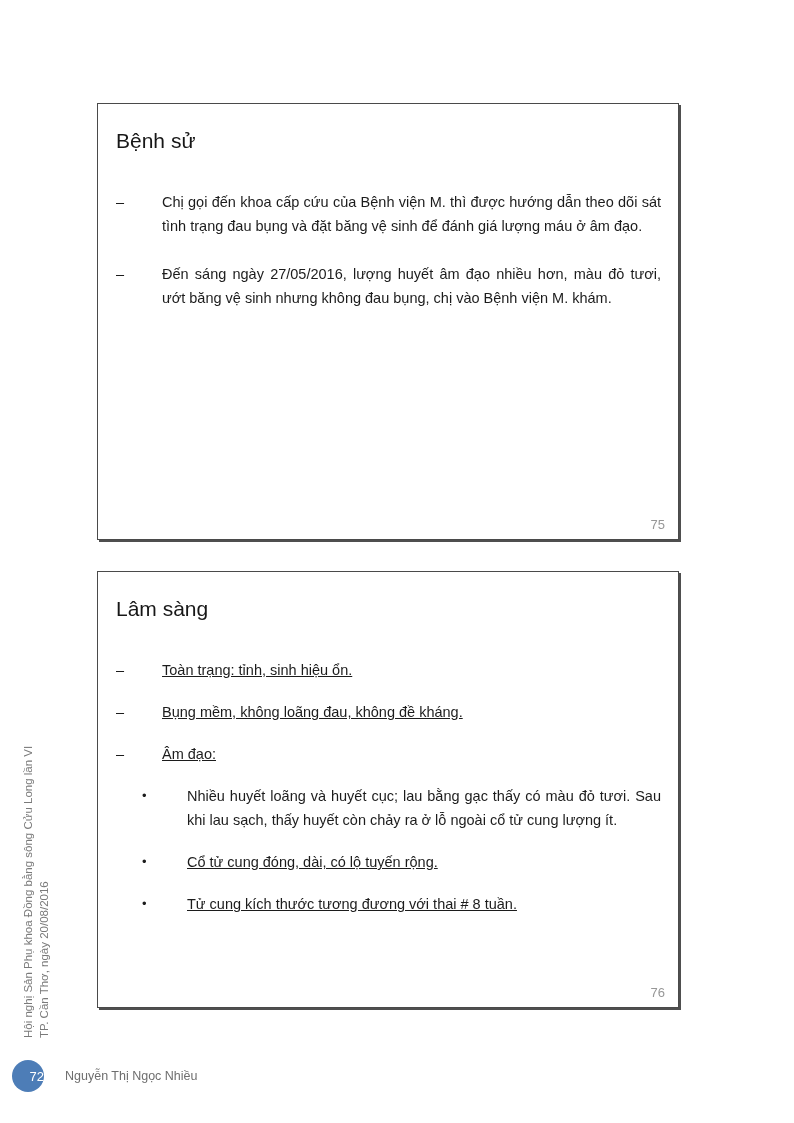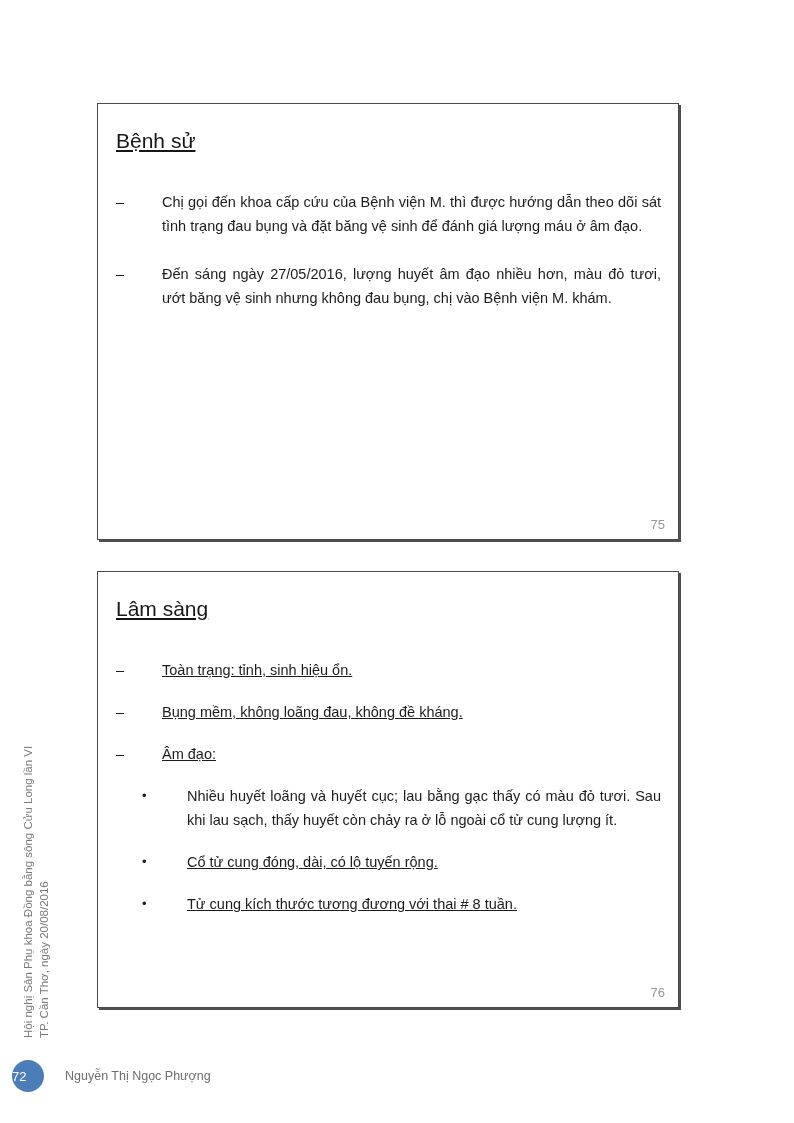--- a/index.html
+++ b/index.html
@@ -25,21 +25,20 @@
   #slide-2 { top:571px; }
 
   .slide-inner { padding:24px 17px 0 18px; }
 
   .slide-title {
     font-size:21px;
     line-height:26px;
     font-weight:500;
     color:#171717;
     margin:0 0 36px 0;
-    text-decoration:underline;
   }
 
   .bullet {
     display:flex;
     font-size:14.5px;
     line-height:24px;
     color:#1c1c1c;
     margin-bottom:18px;
   }
   #slide-1 .bullet { margin-bottom:24px; }
@@ -71,21 +70,21 @@
 
   
   .footer-circle {
     position:absolute;
     left:12px; top:1060px;
     width:32px; height:32px;
     border-radius:50%;
     background:#4d7db7;
     color:#ffffff;
     font-size:13px;
-    display:flex; align-items:center; justify-content:flex-start;
+    display:flex; align-items:center; justify-content:flex-end;
   }
   .footer-name {
     position:absolute;
     left:65px; top:1069px;
     font-size:12.5px;
     color:#6e6e6e;
   }
 </style>
 </head>
 <body>
@@ -145,13 +144,13 @@
 </div>
 
 <div class="vertical-text">
   <div>Hội nghị Sản Phụ khoa Đồng bằng sông Cửu Long lần VI</div>
   <div>TP. Cần Thơ, ngày 20/08/2016</div>
 </div>
 
 <div class="footer-circle">
   <span>72</span>
 </div>
-<div class="footer-name">Nguyễn Thị Ngọc Phượng</div>
+<div class="footer-name">Nguyễn Thị Ngọc Nhiều</div>
 
 </body></html>

